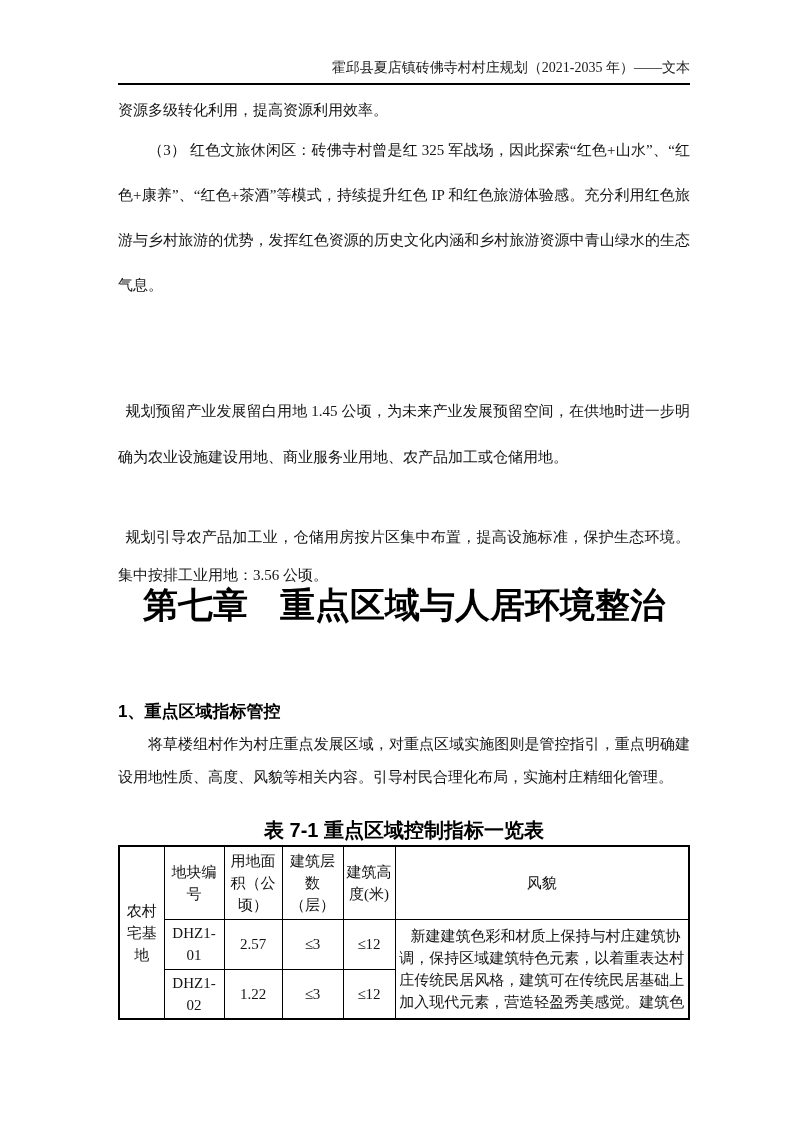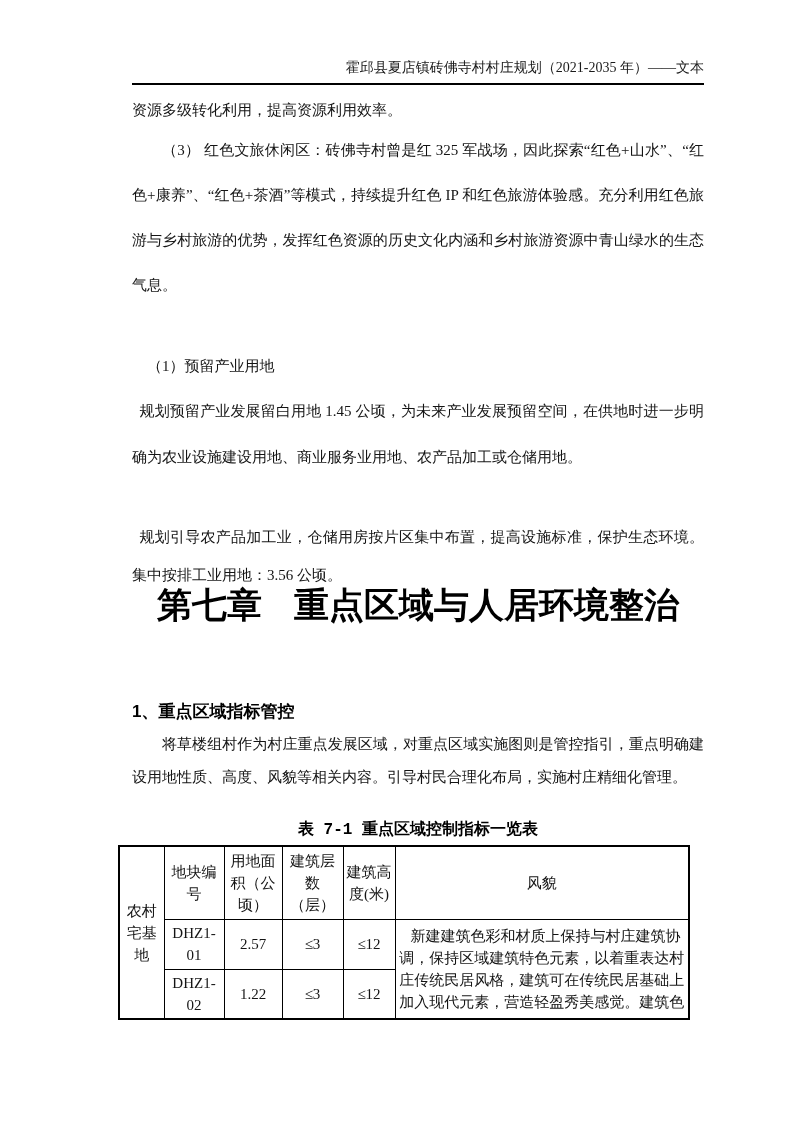--- a/index.html
+++ b/index.html
@@ -6,21 +6,21 @@
   html, body { margin: 0; padding: 0; background: #ffffff; }
   .page {
     position: relative;
     width: 793px;
     height: 1122px;
     background: #ffffff;
     overflow: hidden;
     font-family: "Liberation Serif", "DejaVu Serif", serif;
     color: #111111;
   }
-  .abs { position: absolute; left: 132px; width: 572px; }
+  .abs { position: absolute; left: 118px; width: 572px; }
 
   
   .doc-header {
     top: 58px;
     border-bottom: 2px solid #000;
     padding-bottom: 5px;
   }
   .doc-header-title {
     text-align: right;
     font-size: 14px;
@@ -61,23 +61,23 @@
     line-height: 34px;
     text-align: center;
   }
   .chapter-gap { display: inline-block; width: 32px; }
   .sub-heading { top: 700px; font-size: 17px; line-height: 24px; }
 
   
   .table-caption {
     top: 820px;
     text-align: center;
-    font-family: Liberation Mono, monospace;
+    font-family: Liberation Sans, sans-serif;
     font-weight: bold;
-    font-size: 16px;
+    font-size: 20px;
     line-height: 20px;
     color: #000;
   }
   .control-table {
     position: absolute;
     left: 118px;
     top: 845px;
     width: 570px;
     border-collapse: collapse;
     table-layout: fixed;
@@ -120,21 +120,20 @@
 
   <header class="abs doc-header">
     <div class="doc-header-title">霍邱县夏店镇砖佛寺村村庄规划（2021-2035 年）——文本</div>
   </header>
 
   <p class="abs body-text p-carryover">资源多级转化利用，提高资源利用效率。</p>
 
   <p class="abs body-text p-red">（3） 红色文旅休闲区：砖佛寺村曾是红 325 军战场，因此探索“红色+山水”、“红色+康养”、“红色+茶酒”等模式，持续提升红色 IP 和红色旅游体验感。充分利用红色旅游与乡村旅游的优势，发挥红色资源的历史文化内涵和乡村旅游资源中青山绿水的生态气息。</p>
 
 
-  <p class="abs body-text p-item p-item-1">（1）预留产业用地</p>
 
   <p class="abs body-text p-reserved">规划预留产业发展留白用地 1.45 公顷，为未来产业发展预留空间，在供地时进一步明确为农业设施建设用地、商业服务业用地、农产品加工或仓储用地。</p>
 
 
   <p class="abs body-text p-layout">规划引导农产品加工业，仓储用房按片区集中布置，提高设施标准，保护生态环境。集中按排工业用地：3.56 公顷。</p>
 
   <h1 class="abs heading chapter-heading"><span>第七章</span><span class="chapter-gap"></span><span>重点区域与人居环境整治</span></h1>
 
 
   <h3 class="abs heading sub-heading">1、重点区域指标管控</h3>

